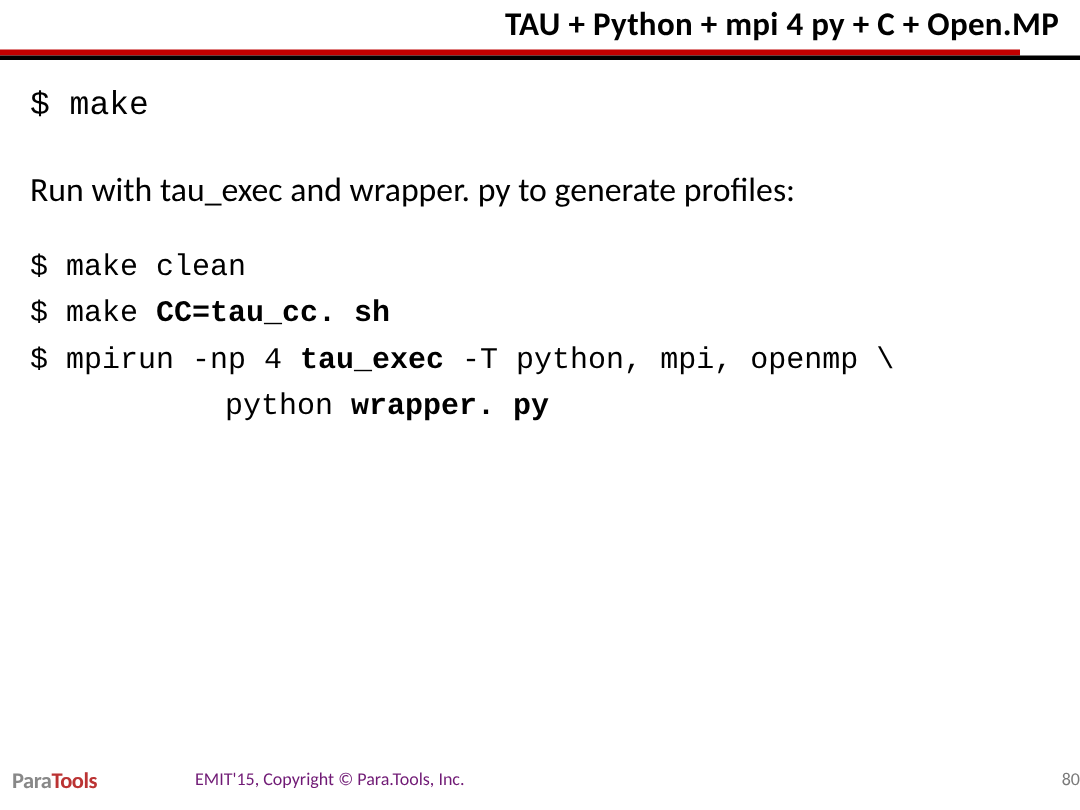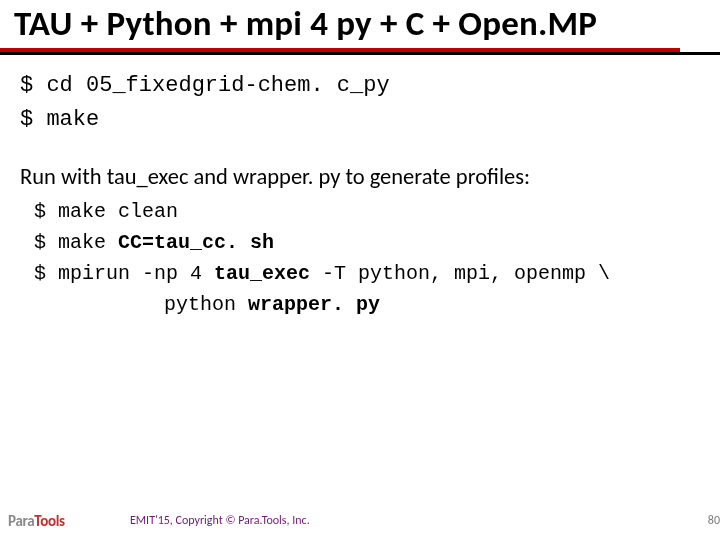--- a/index.html
+++ b/index.html
@@ -1,25 +1,25 @@
 <!DOCTYPE html>
 <html><head>
 <meta charset="utf-8">
 <style>
   * { margin: 0; padding: 0; box-sizing: border-box; }
   html, body { width: 720px; height: 540px; background: #fff; font-family: Calibri, Arial, sans-serif; }
   .slide { width: 720px; height: 540px; position: relative; background: #fff; }
   .title-wrap { padding: 2px 14px 0 14px; }
-  .title { font-size: 35px; font-weight: 700; color: #000; text-align: left; letter-spacing: 0.2px; }
+  .title { font-size: 22px; font-weight: 700; color: #000; text-align: right; letter-spacing: 0.2px; }
   .hr-red { height: 4px; background: #c00000; margin: 4px 40px 0 0; }
   .hr-black { height: 3px; background: #000; margin: 0; }
   .content { padding: 14px 20px 0 20px; }
   .code { font-family: "Courier New", Courier, monospace; font-size: 22px; color: #000; line-height: 1.55; }
-  .caption { font-size: 22.5px; color: #000; margin-top: 26px; margin-bottom: 6px; }
-  .code2 { font-family: "Courier New", Courier, monospace; font-size: 20px; color: #000; line-height: 1.55; margin-left: 14px; }
+  .caption { font-size: 22.5px; color: #000; margin-top: 26px; margin-bottom: 22px; }
+  .code2 { font-family: "Courier New", Courier, monospace; font-size: 20px; color: #000; line-height: 1.55; }
   .indent { padding-left: 130px; }
   .footer { position: absolute; bottom: 0; left: 0; right: 0; height: 40px; display: flex; align-items: center; }
   .logo-wrap { width: 120px; padding-left: 8px; }
   .logo-text { font-weight: 800; font-size: 15px; letter-spacing: -0.3px; display: inline-block; }
   .logo-para { color: #888; }
   .logo-tools { color: #b33; }
   .copyright { flex: 1; font-size: 12px; color: #701a75; padding-left: 10px; }
   .pagenum { font-size: 12px; color: #7a7a7a; }
 </style>
 </head>
@@ -29,21 +29,20 @@
 
   <div class="title-wrap">
     <h1 class="title">TAU + Python + mpi 4 py + C + Open.MP</h1>
   </div>
   <div class="hr-red"></div>
   <div class="hr-black"></div>
 
   <div class="content">
 
     <div class="code">
-      <div><span>$ </span><span>cd 05_fixedgrid-chem. c_py</span></div>
       <div><span>$ </span><span>make</span></div>
     </div>
 
     <div class="caption">Run with tau_exec and wrapper. py to generate profiles:</div>
 
     <div class="code2">
       <div><span>$ </span><span>make clean</span><b></b><span></span></div>
       <div><span>$ </span><span>make </span><b>CC=tau_cc. sh</b><span></span></div>
       <div><span>$ </span><span>mpirun -np 4 </span><b>tau_exec</b><span> -T python, mpi, openmp \</span></div>
       <div class="indent"><span>python </span><b>wrapper. py</b></div>

